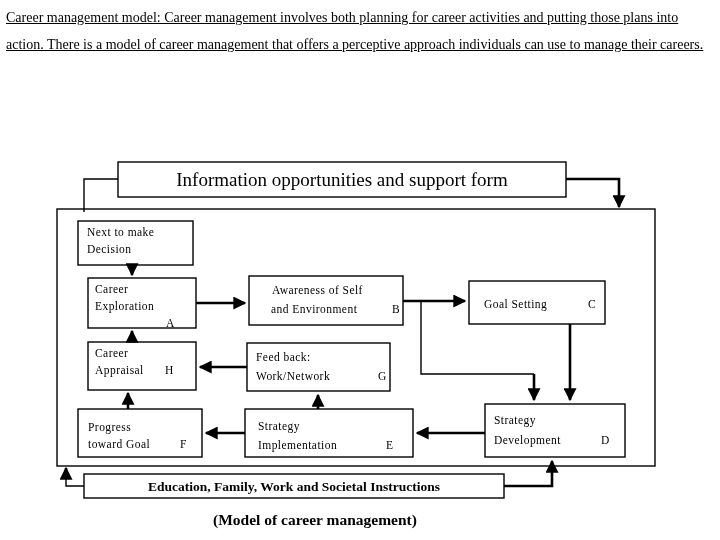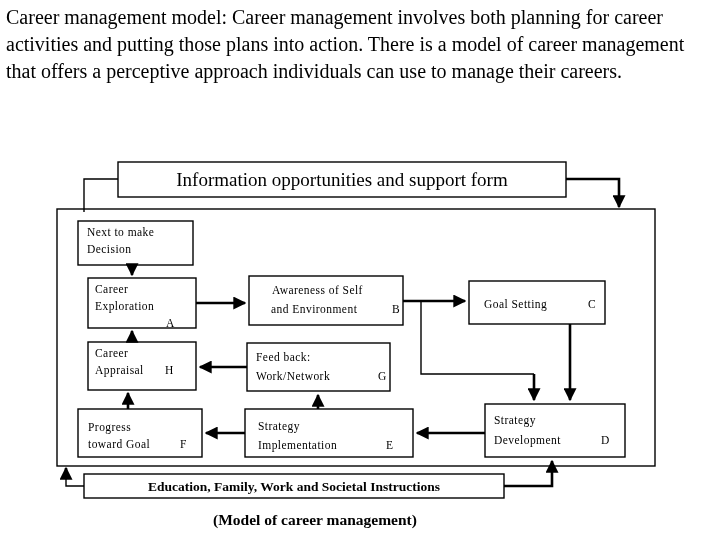--- a/index.html
+++ b/index.html
@@ -18,24 +18,25 @@
     position: relative;
     width: 720px;
     height: 540px;
   }
   #intro {
     position: absolute;
     left: 6px;
     top: 4px;
     width: 708px;
     font-family: "Liberation Serif", "DejaVu Serif", serif;
-    font-size: 20px;
+    font-size: 14px;
     line-height: 27px;
     text-align: left;
     color: #000;
+    text-decoration: underline;
   }
   #diagram {
     position: absolute;
     left: 0;
     top: 0;
   }
   .bx-text {
     font-family: "Liberation Serif", "DejaVu Serif", serif;
     font-size: 11.5px;
     fill: #000;

